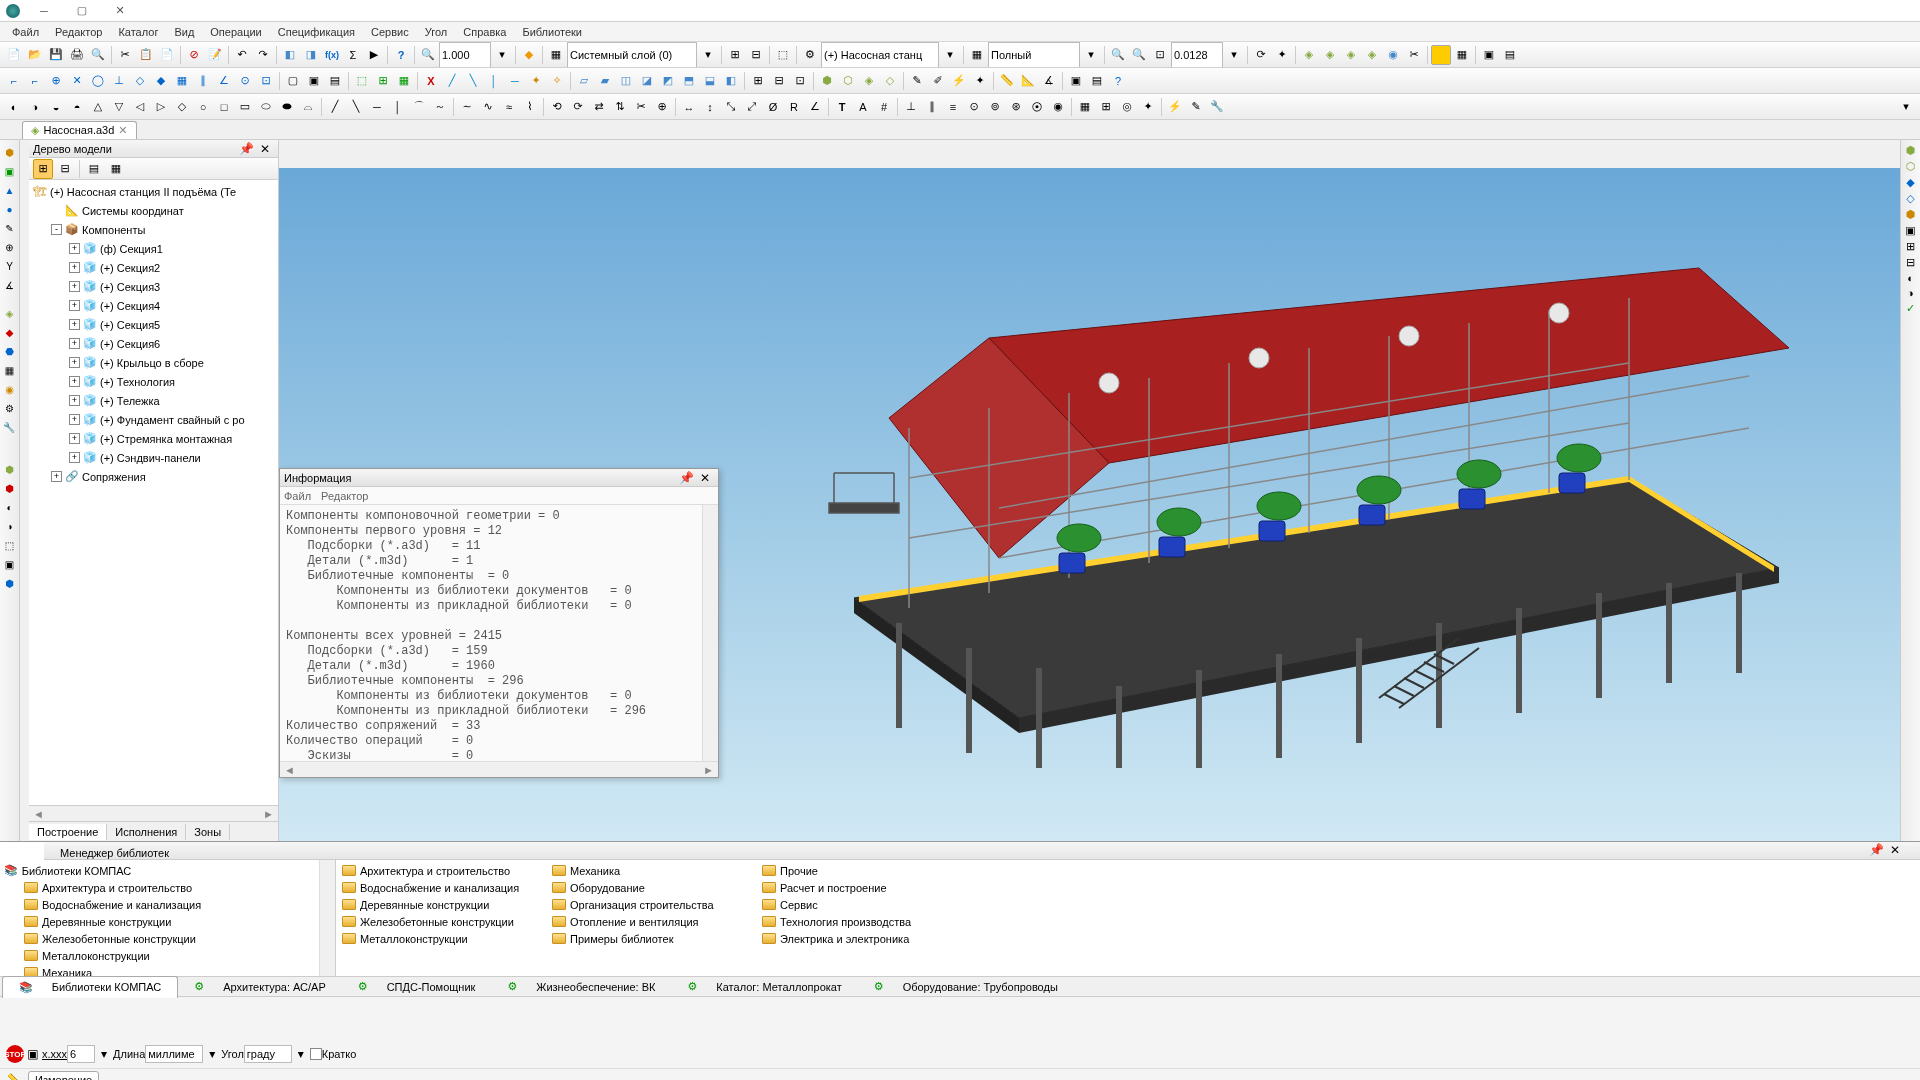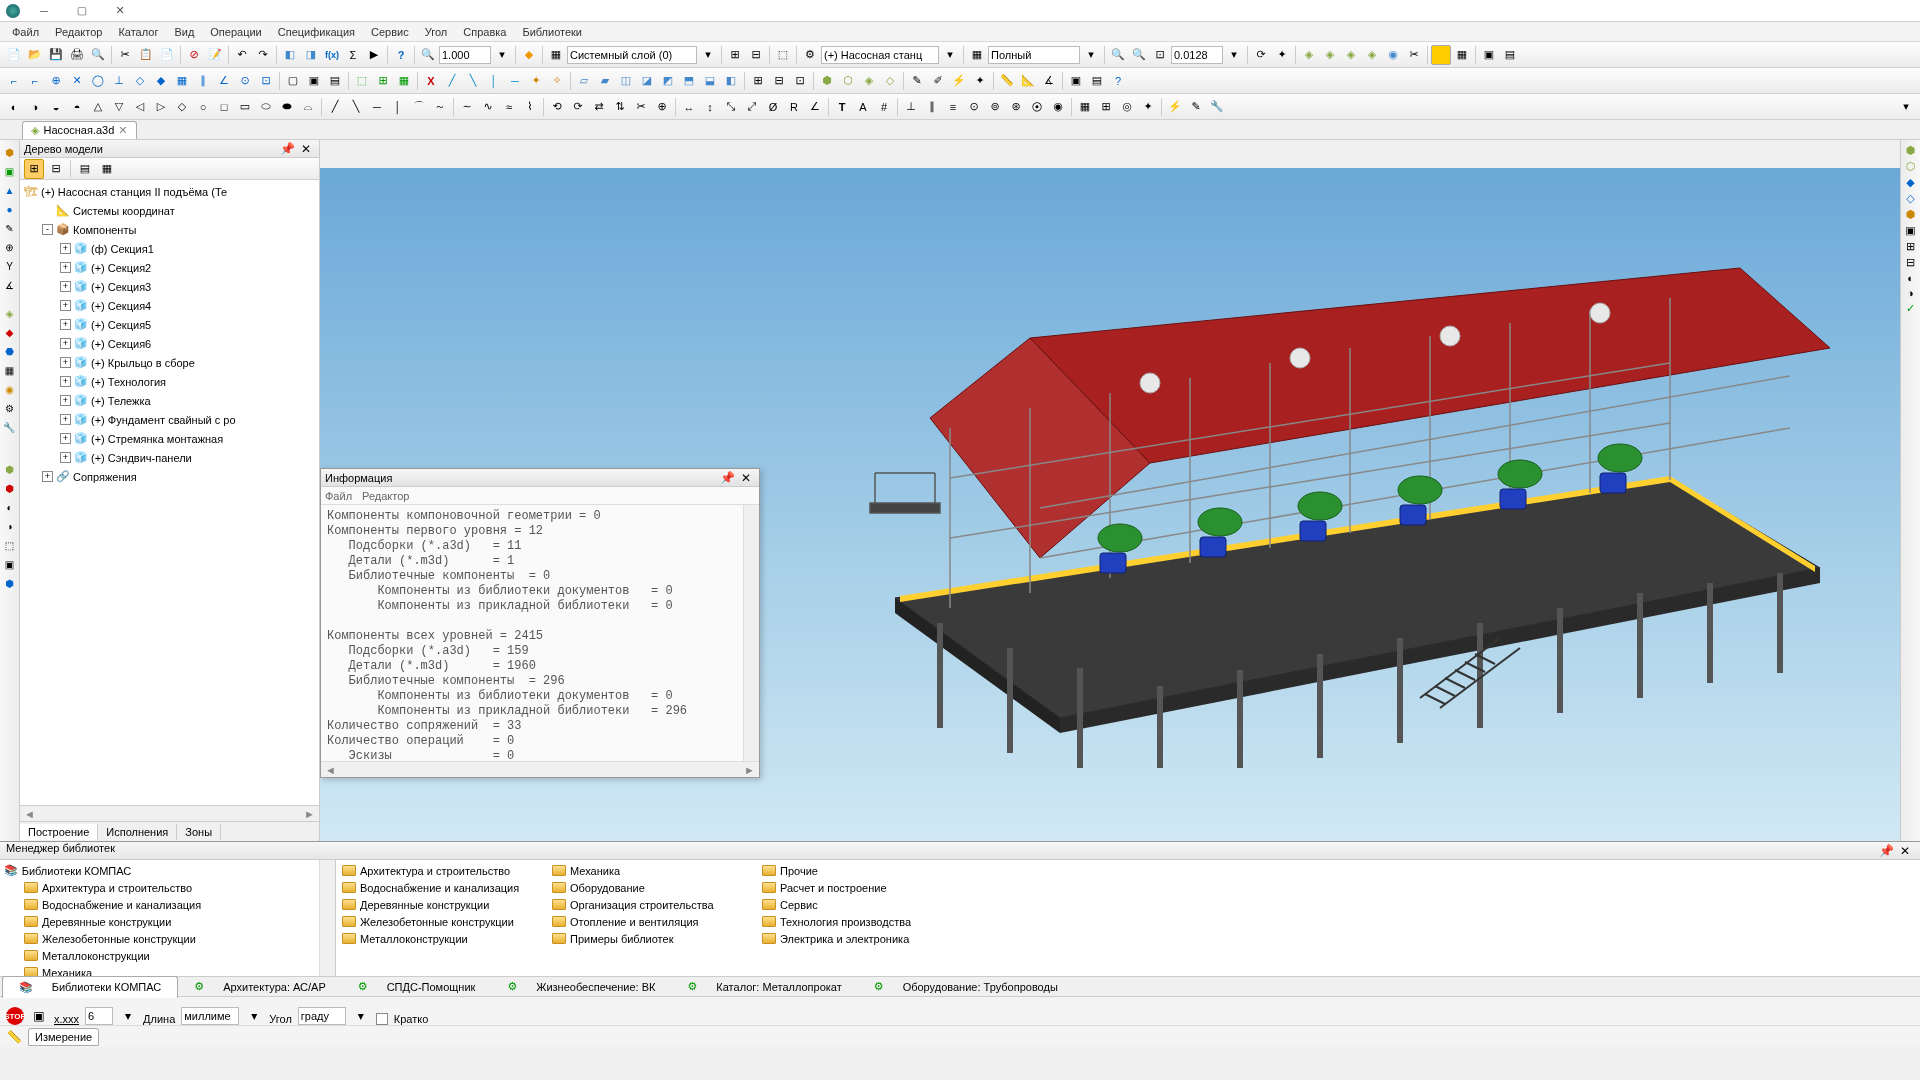--- a/index.html
+++ b/index.html
@@ -7,28 +7,28 @@
 .titlebar { height: 22px; background: #fff; display: flex; align-items: center; padding: 0 6px; border-bottom: 1px solid #d0d0d0; }
 .titlebar .app-icon { width: 14px; height: 14px; background: radial-gradient(circle,#4a9,#156); border-radius: 50%; margin-right: 6px; }
 .titlebar .title { flex: 1; font-size: 12px; color: #333; }
 .winbtns { display: flex; gap: 2px; }
 .winbtn { width: 36px; height: 18px; display: flex; align-items: center; justify-content: center; color: #555; cursor: pointer; }
 .menubar { height: 20px; background: #f4f4f4; display: flex; align-items: center; padding: 0 4px; border-bottom: 1px solid #d8d8d8; }
 .menubar span { padding: 2px 8px; cursor: pointer; color: #333; }
 .toolbar { height: 26px; background: linear-gradient(#fdfdfd,#ececec); border-bottom: 1px solid #d0d0d0; display: flex; align-items: center; padding: 0 4px; gap: 1px; overflow: hidden; }
 .tbtn { width: 20px; height: 20px; border: 1px solid transparent; display: inline-flex; align-items: center; justify-content: center; cursor: pointer; font-size: 11px; border-radius: 2px; }
 .tsep { width: 1px; height: 18px; background: #ccc; margin: 0 2px; }
-.tinput { height: 18px; font-size: 11px; border: 1px solid #bbb; padding: 0 2px; background: #fff; }
+.tinput { height: 26px; font-size: 11px; border: 1px solid #bbb; padding: 0 2px; background: #fff; }
 .main { display: flex; height: 701px; }
 .leftbar { width: 20px; background: linear-gradient(90deg,#f8f8f8,#ececec); border-right: 1px solid #ccc; display: flex; flex-direction: column; gap: 3px; padding-top: 4px; align-items: center; overflow:hidden;}
 .leftbar .vbtn { width: 16px; height: 16px; font-size: 10px; cursor: pointer; display:flex; align-items:center; justify-content:center; }
 .rightbar { width: 20px; background: linear-gradient(90deg,#ececec,#f8f8f8); border-left: 1px solid #ccc; display: flex; flex-direction: column; gap: 3px; padding-top: 4px; align-items: center; overflow:hidden;}
 .doc-tab-row { height: 20px; background: #f0f0f0; display: flex; align-items: center; padding-left: 4px; border-bottom: 1px solid #ccc; }
 .doc-tab { background: #fff; border: 1px solid #aaa; border-bottom: none; padding: 2px 8px; display: flex; align-items: center; gap: 4px; font-size: 11px; border-radius: 3px 3px 0 0; }
-.tree-panel { width: 300px; background: #fff; border-right: 1px solid #ccc; display: flex; flex-direction: column; }
+.tree-panel { width: 250px; background: #fff; border-right: 1px solid #ccc; display: flex; flex-direction: column; margin-left: 9px; }
 .panel-hdr { height: 18px; background: linear-gradient(#f6f6f6,#e6e6e6); border-bottom: 1px solid #ccc; display: flex; align-items: center; padding: 0 4px; font-size: 11px; }
 .panel-hdr .ttl { flex: 1; }
 .tree-tools { height: 22px; background: linear-gradient(#fdfdfd,#ececec); border-bottom: 1px solid #d0d0d0; display: flex; align-items: center; padding: 0 4px; gap: 2px; }
 .tree-body { flex: 1; overflow: auto; padding: 2px 0; }
 .tree-item { display: flex; align-items: center; height: 19px; padding-left: 4px; cursor: pointer; white-space: nowrap; }
 .tree-exp { width: 11px; height: 11px; border: 1px solid #888; background: #fff; display: inline-flex; align-items: center; justify-content: center; font-size: 9px; line-height: 1; margin-right: 3px; cursor: pointer; }
 .tree-ico { width: 14px; height: 14px; margin-right: 3px; display: inline-flex; align-items: center; justify-content: center; font-size: 11px; }
 .tree-scroll { height: 16px; background: #f0f0f0; border-top: 1px solid #ccc; display:flex; align-items:center; }
 .tree-tabs { height: 20px; background: #f0f0f0; border-top: 1px solid #ccc; display: flex; align-items: center; }
 .tree-tabs span { padding: 2px 8px; border-right: 1px solid #ccc; cursor: pointer; font-size: 11px; }
@@ -36,34 +36,34 @@
 .viewport { flex: 1; position: relative; background: linear-gradient(#6aa8d8 0%, #a8d0e8 60%, #d0e8f4 100%); overflow: hidden; margin-top: 28px; }
 .info-panel { position: absolute; left: 0; top: 300px; width: 440px; background: #fafafa; border: 1px solid #999; box-shadow: 2px 2px 6px rgba(0,0,0,.2); }
 .info-hdr { height: 18px; background: linear-gradient(#f6f6f6,#e2e2e2); display: flex; align-items: center; padding: 0 4px; border-bottom: 1px solid #ccc; }
 .info-hdr .ttl { flex: 1; font-size: 11px; }
 .info-menu { height: 18px; display: flex; align-items: center; padding: 0 4px; gap: 10px; border-bottom: 1px solid #ddd; color: #666; }
 .info-body { height: 256px; overflow: auto; padding: 4px 6px; font-family: 'Courier New', monospace; font-size: 12px; color: #555; white-space: pre; line-height: 1.25; position: relative; }
 .info-scroll-v { position:absolute; right:0; top:36px; bottom:16px; width:16px; background:#f0f0f0; border-left:1px solid #ddd;}
 .info-scroll-h { height:16px; background:#f0f0f0; border-top:1px solid #ddd; display:flex; align-items:center;}
 .building { position: absolute; left: 480px; top: 60px; width: 1070px; height: 540px; }
 .lib-panel { background: #fff; border-top: 1px solid #999; }
-.lib-hdr { height: 18px; background: linear-gradient(#f6f6f6,#e6e6e6); border-bottom: 1px solid #ccc; display: flex; align-items: flex-start; padding: 0 6px; }
+.lib-hdr { height: 18px; background: linear-gradient(#f6f6f6,#e6e6e6); border-bottom: 1px solid #ccc; display: flex; align-items: flex-end; padding: 0 16px; margin-left: 44px; }
 .lib-hdr .ttl { flex: 1; }
 .lib-body { height: 116px; display: flex; background: #fff; }
 .lib-tree { width: 336px; border-right: 1px solid #ccc; overflow: auto; padding: 2px 0; position:relative;}
 .lib-tree-scroll { position:absolute; right:0; top:0; bottom:0; width:16px; background:#f0f0f0; border-left:1px solid #ddd;}
 .lib-cols { flex: 1; display: flex; padding: 2px 0; overflow: auto; }
 .lib-col { width: 210px; }
 .lib-item { display: flex; align-items: center; height: 17px; padding-left: 6px; cursor: pointer; }
 .folder-ico { width: 14px; height: 11px; background: linear-gradient(#fde190,#e8b030); border: 1px solid #c89020; border-radius: 1px; margin-right: 4px; }
 .lib-tabs { height: 20px; background: #f0f0f0; border-top: 1px solid #ccc; display: flex; align-items: center; padding-left: 2px; }
 .lib-tabs span { padding: 2px 8px; cursor: pointer; font-size: 11px; display: flex; align-items: center; gap: 3px; }
 .lib-tabs .active { background: #fff; border: 1px solid #aaa; border-bottom: none; border-radius: 3px 3px 0 0; }
 .status-area { background: #f4f4f4; border-top: 1px solid #ccc; }
-.status-row { height: 28px; display: flex; align-items: flex-end; padding: 0 6px; gap: 6px; }
+.status-row { height: 28px; display: flex; align-items: center; padding: 0 6px; gap: 0; margin-top: 43px; }
 .status-row2 { height: 22px; display: flex; align-items: center; padding: 0 6px; gap: 4px; border-top: 1px solid #ddd; }
 .status-msg { height: 20px; padding: 2px 6px; color: #555; border-top: 1px solid #ddd; }
 .sbtn { width: 18px; height: 18px; border: 1px solid transparent; display: inline-flex; align-items: center; justify-content: center; cursor: pointer; font-size: 12px; }
 .sinp { height: 18px; border: 1px solid #bbb; font-size: 11px; padding: 0 2px; }
 .chk { width: 12px; height: 12px; border: 1px solid #888; background: #fff; }
 .ico-cube { color:#8a4; }
 </style>
 </head>
 <body>
 

